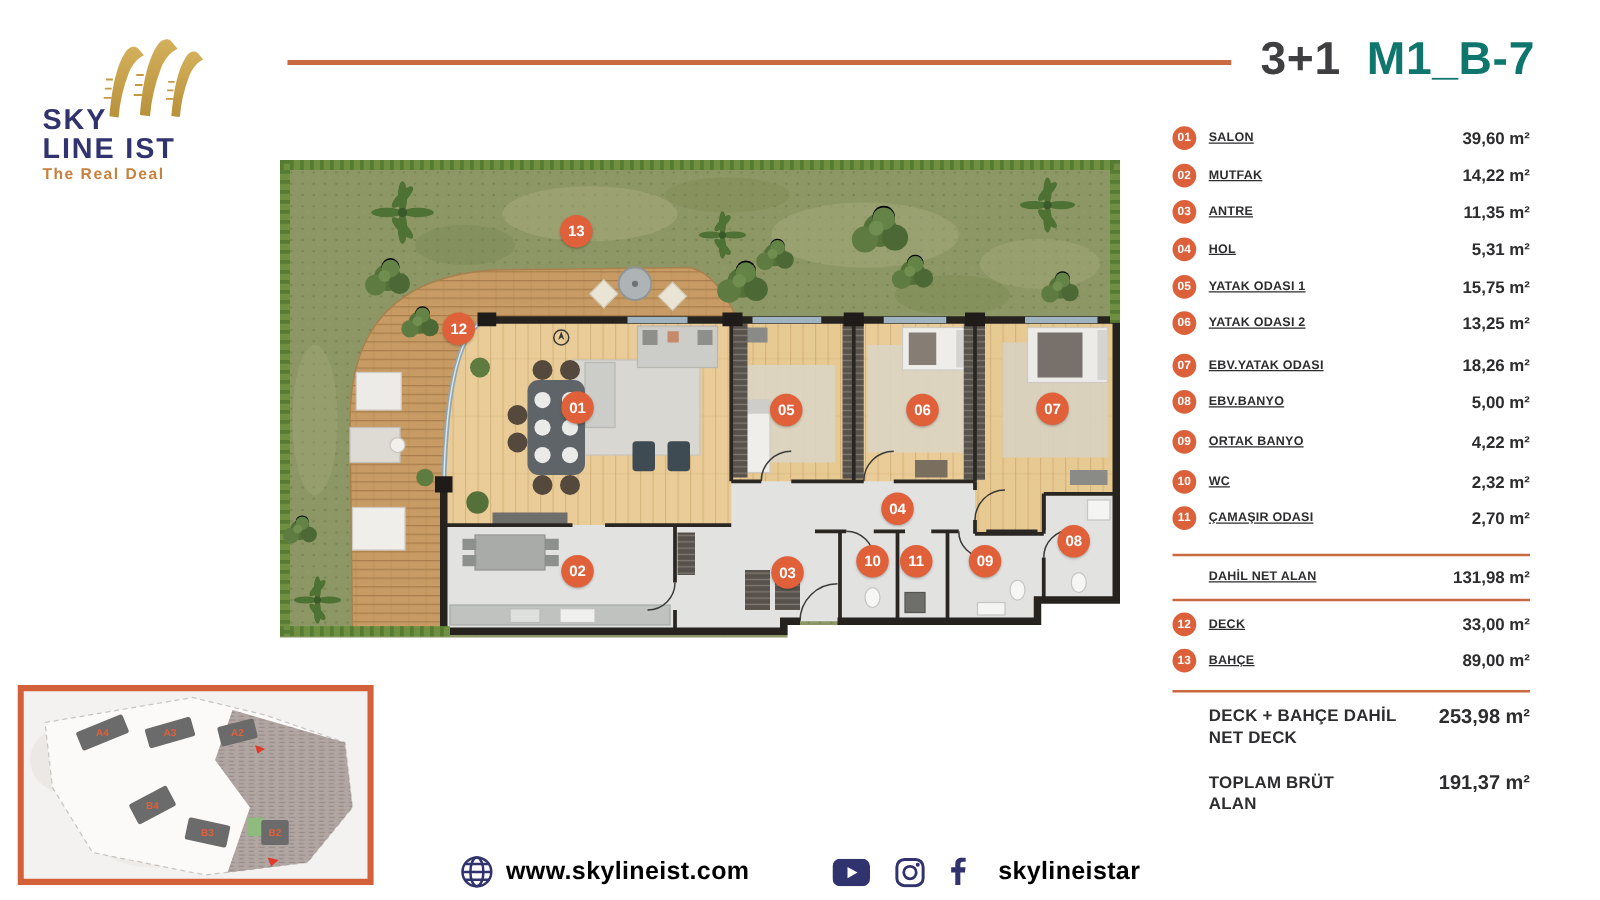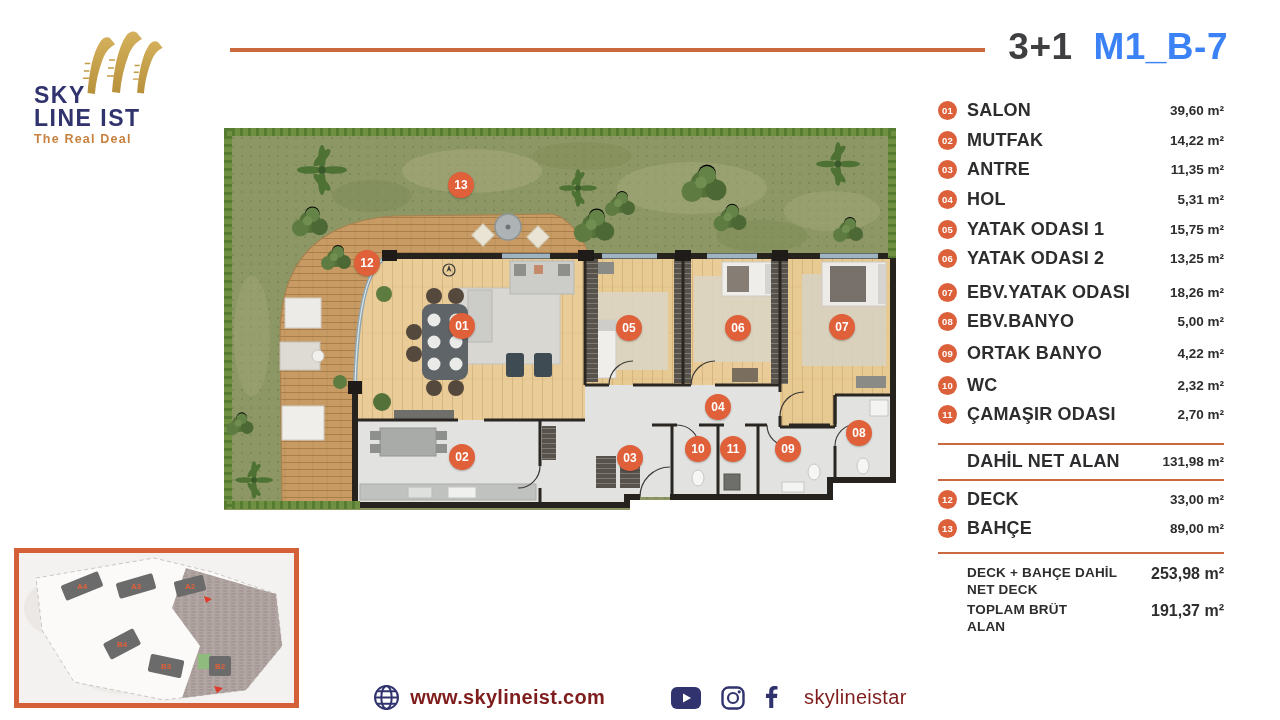--- a/index.html
+++ b/index.html
@@ -10,29 +10,29 @@
   .logo{position:absolute;left:30px;top:26px;width:170px;height:115px;}
   .logo-towers{position:absolute;left:52px;top:2px;}
   .logo-text{position:absolute;left:4px;top:58px;line-height:1.02;}
   .logo-sky,.logo-lineist{color:#31336E;font-weight:bold;font-size:23px;letter-spacing:1.5px;}
   .logo-tagline{color:#C8813F;font-size:12.5px;font-weight:bold;letter-spacing:1.2px;margin-top:2px;}
 
   
   .toprule{position:absolute;left:230px;top:48px;width:755px;height:4px;background:#C8693F;}
   .title{position:absolute;top:26px;right:52px;font-size:37px;font-weight:bold;letter-spacing:.5px;white-space:nowrap;}
   .title .t-dark{color:#3F3F41;}
-  .title .t-orange{color:#3b82f6;margin-left:10px;}
+  .title .t-orange{color:#0f766e;margin-left:10px;}
 
   
   .panel{position:absolute;left:938px;top:96px;width:286px;color:#2D2D2F;}
   .row{display:flex;align-items:center;height:29.6px;}
   .badge{width:19px;height:19px;border-radius:50%;background:#DC603A;color:#fff;
          font-size:9.5px;font-weight:bold;display:flex;align-items:center;justify-content:center;
          margin-right:10px;flex:0 0 19px;letter-spacing:.3px;}
-  .lbl{font-size:18px;font-weight:bold;letter-spacing:.2px;}
+  .lbl{font-size:10px;font-weight:bold;letter-spacing:.2px;text-decoration:underline;}
   .val{margin-left:auto;font-size:13.5px;font-weight:bold;white-space:nowrap;}
   .rule{height:2px;background:#C8693F;}
   .rule.r1{margin-top:13px;}
   .sumrow{display:flex;align-items:center;height:34px;}
   .sumrow .lbl{margin-left:29px;}
   .trow{display:flex;align-items:flex-start;margin-top:11px;gap:15px;}
   .tlbl{font-size:13.5px;font-weight:bold;line-height:1.25;letter-spacing:.2px;}
   .tval{margin-left:auto;font-size:16px;font-weight:bold;white-space:nowrap;}
 
   
@@ -41,23 +41,23 @@
   .pbadge{position:absolute;width:26px;height:26px;border-radius:50%;background:#E0603A;
           box-shadow:0 1px 2px rgba(0,0,0,.25);
           color:#fff;font-size:12px;font-weight:bold;display:flex;align-items:center;justify-content:center;
           transform:translate(-50%,-50%);}
 
   
   .siteplan{position:absolute;left:14px;top:548px;width:285px;height:116px;}
 
   
   .footer{position:absolute;left:0;right:0;top:684px;display:flex;justify-content:center;
-          align-items:center;gap:66px;color:#7f1d1d;}
+          align-items:center;gap:66px;color:#000000;}
   .f-site{display:flex;align-items:center;gap:10px;font-size:20px;font-weight:bold;letter-spacing:.3px;}
-  .f-social{display:flex;align-items:center;gap:20px;font-size:20px;font-weight:normal;letter-spacing:.3px;}
+  .f-social{display:flex;align-items:center;gap:20px;font-size:20px;font-weight:bold;letter-spacing:.3px;}
   .f-social .handle{margin-left:6px;}
 </style>
 </head>
 <body>
 
 <div class="page">
 
   <div class="logo">
     <div class="logo-towers">
       <svg width="86" height="76" viewBox="0 0 86 76">
@@ -422,21 +422,21 @@
 
     <div class="rule" style="margin-top:8px"></div>
 
     <div class="trow">
       <div class="tlbl" style="margin-left:29px">
         <div>DECK + BAHÇE  DAHİL</div>
         <div>NET DECK</div>
       </div>
       <div class="tval">253,98 m²</div>
     </div>
-    <div class="trow" style="margin-top:4px">
+    <div class="trow" style="margin-top:20px">
       <div class="tlbl" style="margin-left:29px">
         <div>TOPLAM BRÜT</div>
         <div>ALAN</div>
       </div>
       <div class="tval">191,37 m²</div>
     </div>
   </div>
 
   <div class="siteplan">
     <svg width="285" height="160" viewBox="0 0 285 160">

